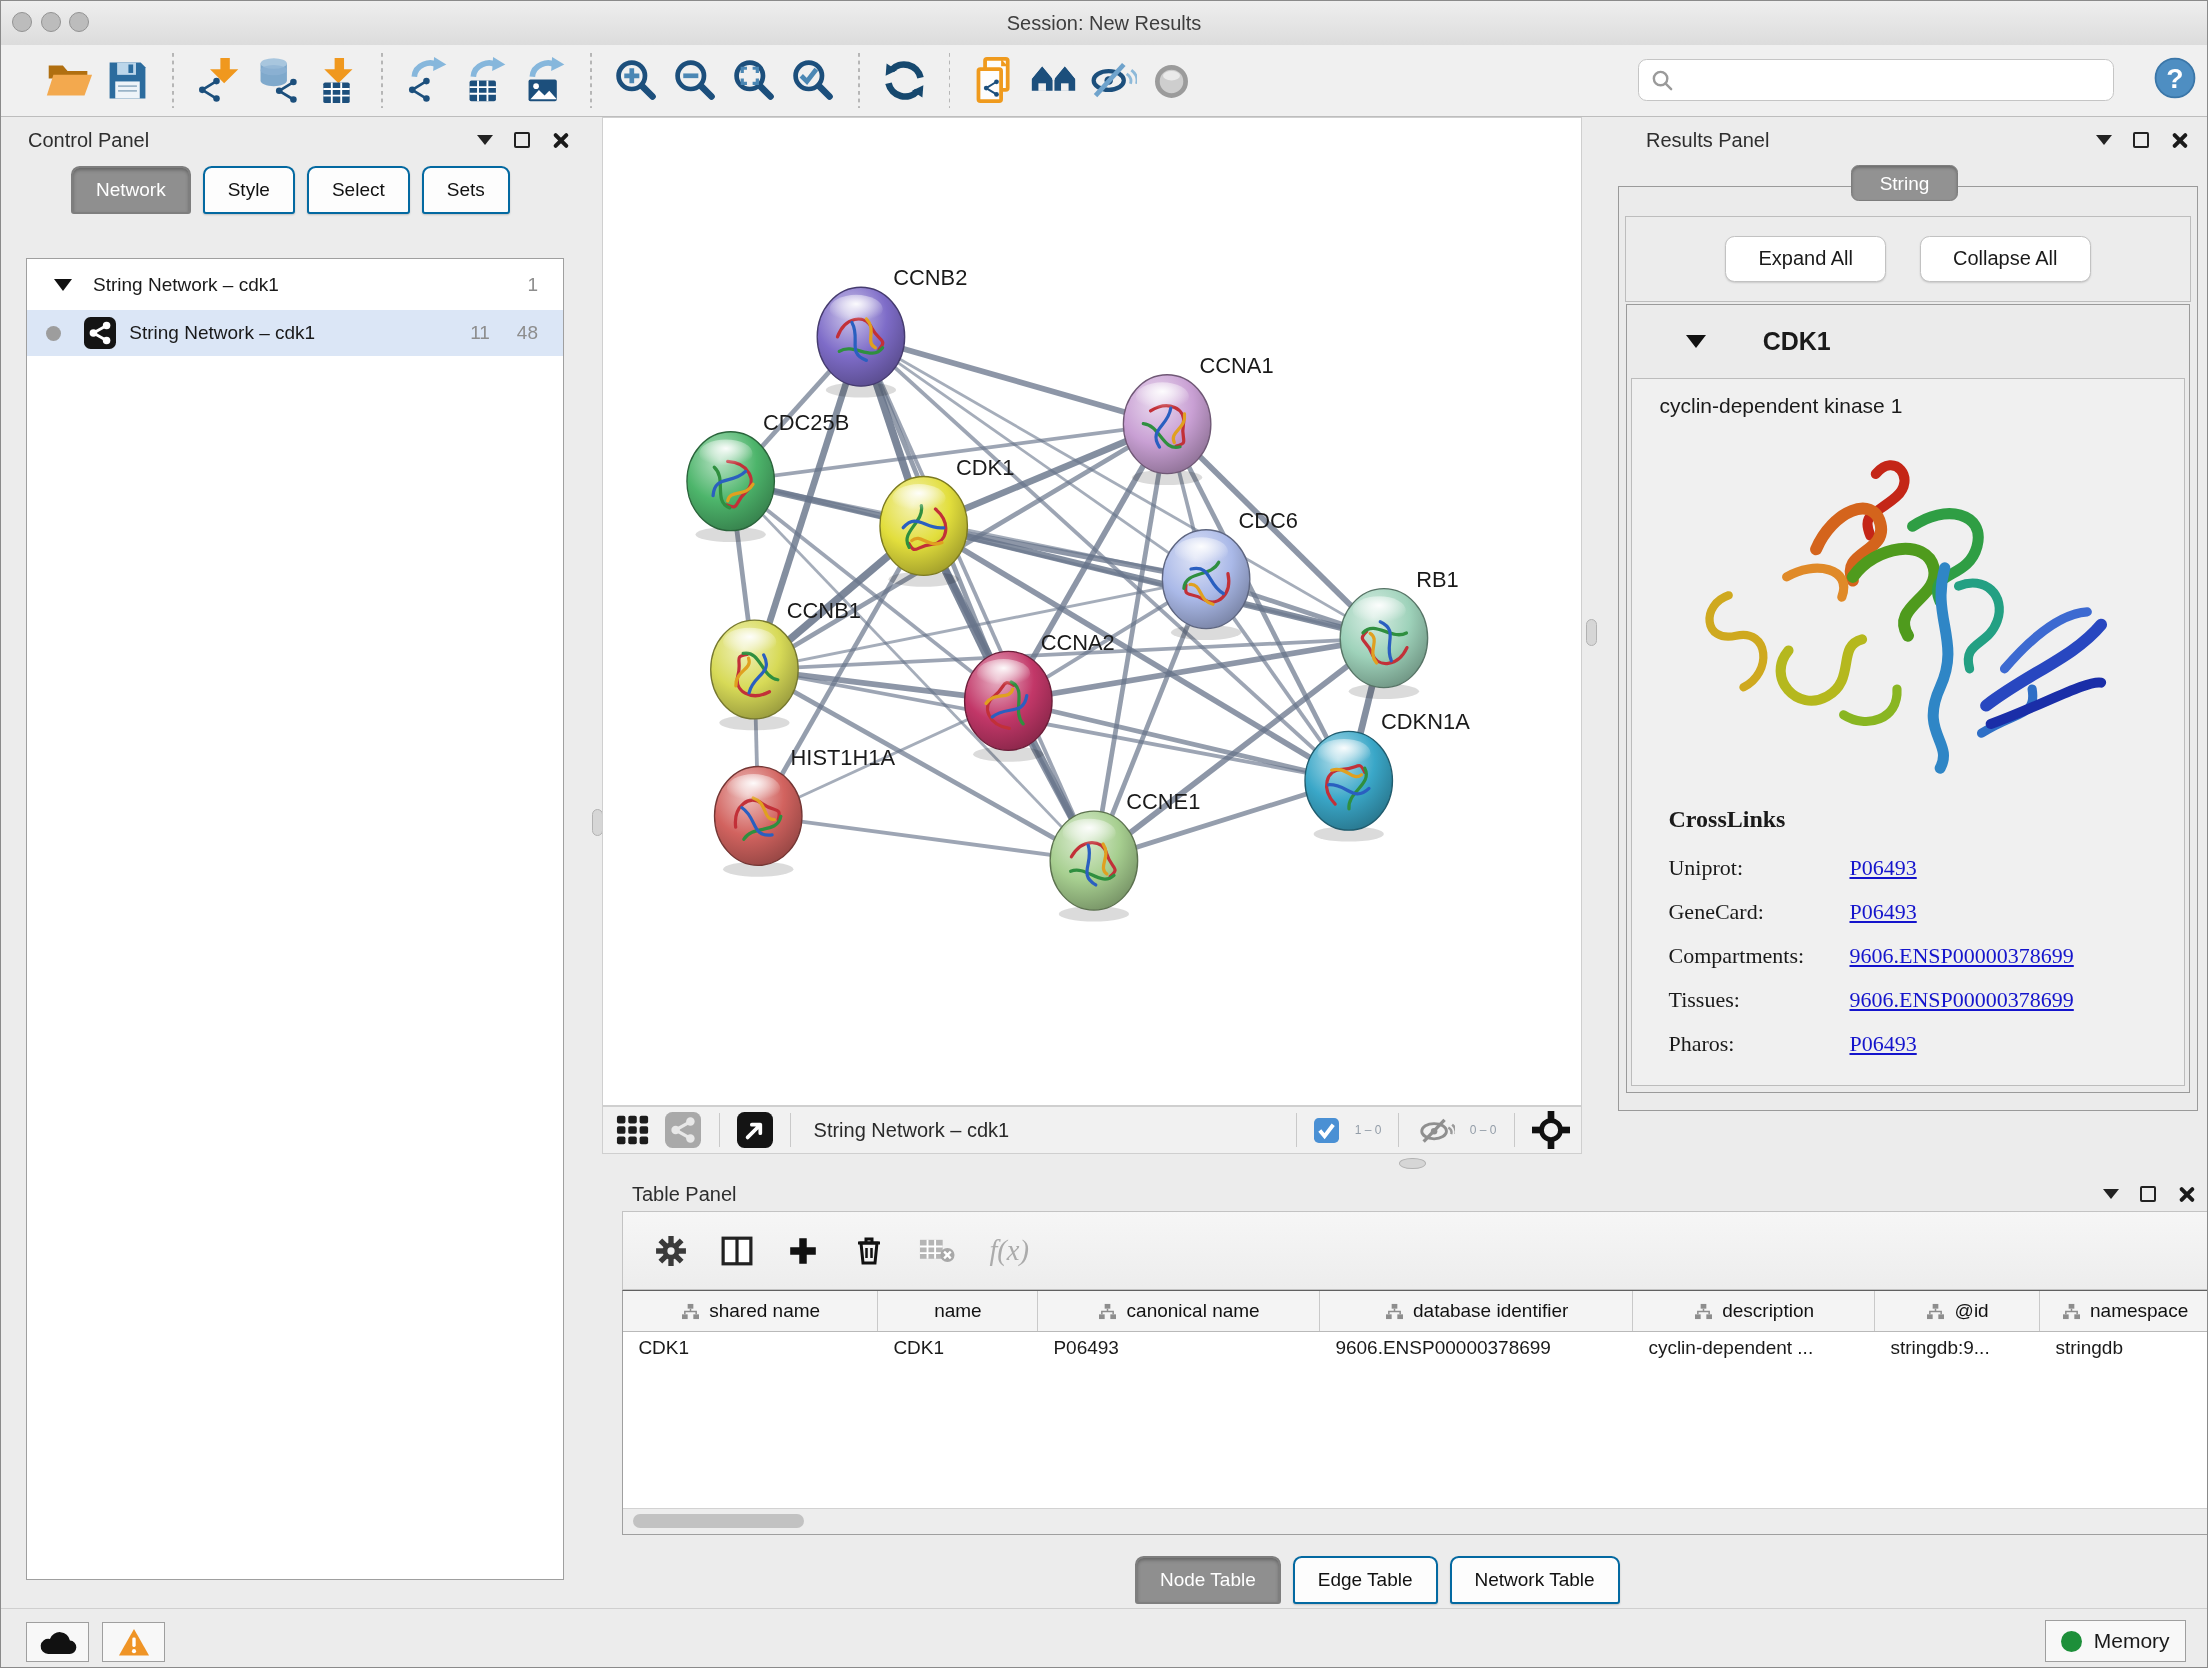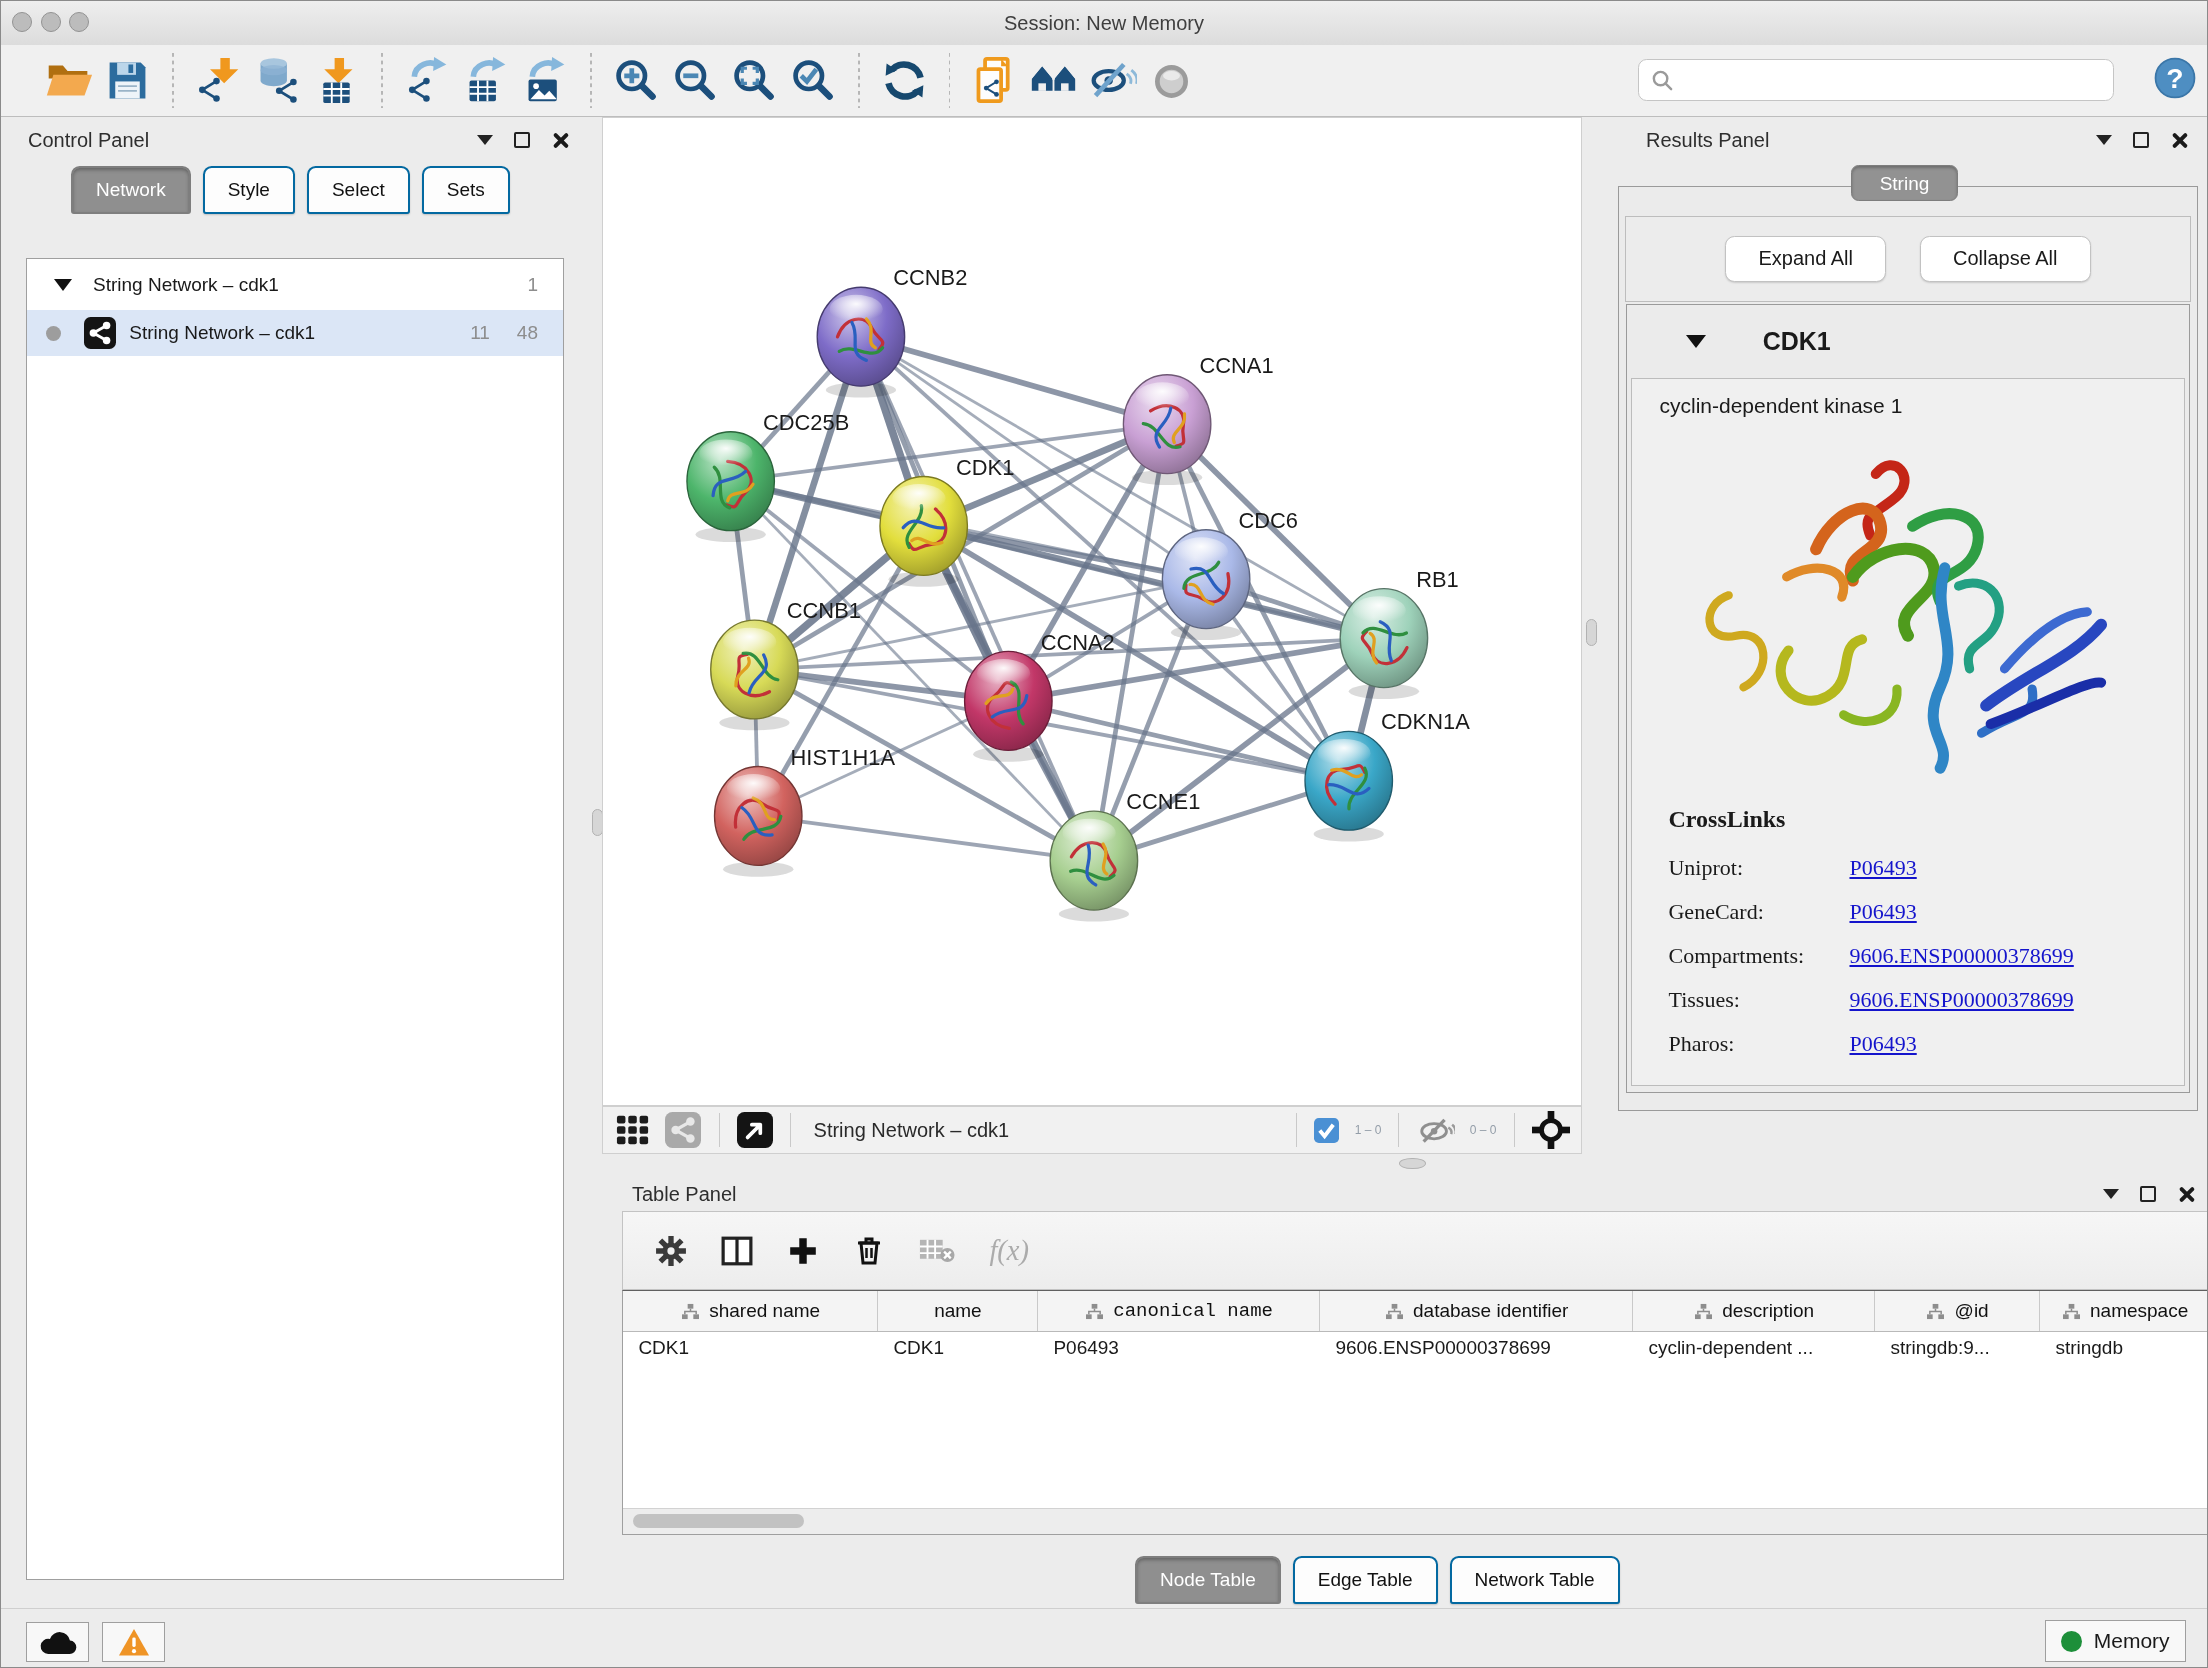--- a/index.html
+++ b/index.html
@@ -112,21 +112,21 @@
 </style>
 </head>
 <body>
 
 <div class="app">
 
   <div class="titlebar">
     <div class="tlight" style="left:11.4px"></div>
     <div class="tlight" style="left:40px"></div>
     <div class="tlight" style="left:68px"></div>
-    <div class="wtitle">Session: New Memory</div>
+    <div class="wtitle">Session: New Results</div>
   </div>
 
   <div class="toolbar" id="main-toolbar">
     <div class="tbtn">
         <svg viewBox="0 0 52 52">
           <path d="M5 10h15l5 6h21v8H5z" fill="#b06f10"></path>
           <path d="M3 42l7-22h41l-8 22z" fill="#f3a94e"></path>
         </svg>
       </div>
       <div class="tbtn">
@@ -730,21 +730,21 @@
               <rect x="7" y="1" width="6" height="5" fill="#8d8d8d"></rect>
               <rect x="1" y="12" width="6" height="5" fill="#8d8d8d"></rect>
               <rect x="13" y="12" width="6" height="5" fill="#8d8d8d"></rect>
               <path d="M10 6v3M4 12V9h12v3" stroke="#8d8d8d" stroke-width="1.6" fill="none"></path>
             </svg>
             <span>shared name</span>
           </div>
           <div class="th" style="width: 160px;">
             <span>name</span>
           </div>
-          <div class="th" style="width: 282px; font-family: Liberation Mono, monospace;">
+          <div class="th" style="width: 282px;">
             <svg width="19" height="17" viewBox="0 0 20 18">
               <rect x="7" y="1" width="6" height="5" fill="#8d8d8d"></rect>
               <rect x="1" y="12" width="6" height="5" fill="#8d8d8d"></rect>
               <rect x="13" y="12" width="6" height="5" fill="#8d8d8d"></rect>
               <path d="M10 6v3M4 12V9h12v3" stroke="#8d8d8d" stroke-width="1.6" fill="none"></path>
             </svg>
             <span>canonical name</span>
           </div>
           <div class="th" style="width: 313px;">
             <svg width="19" height="17" viewBox="0 0 20 18">

